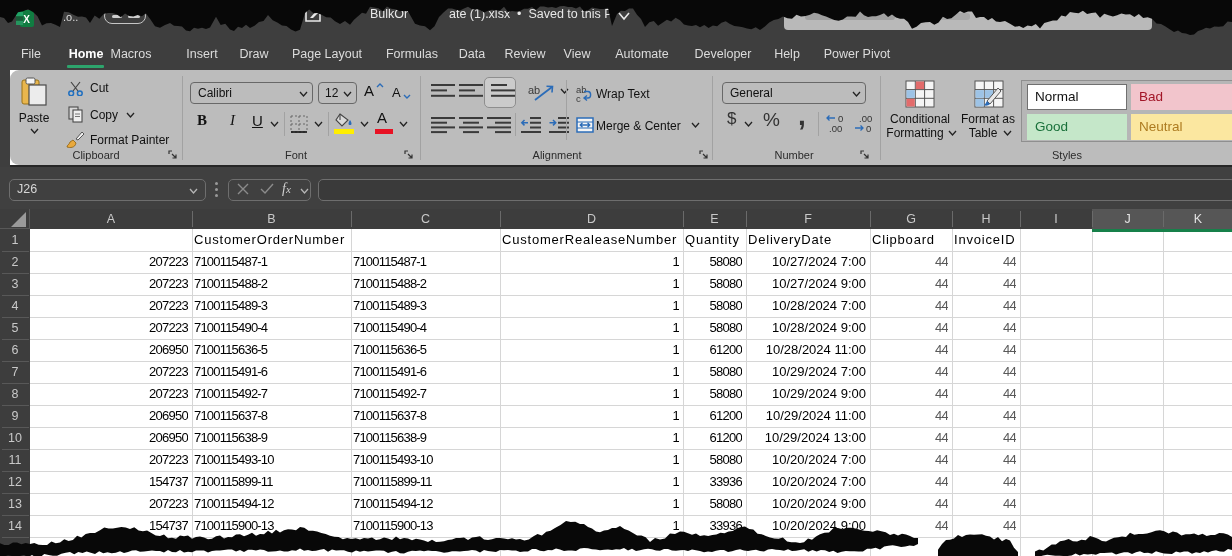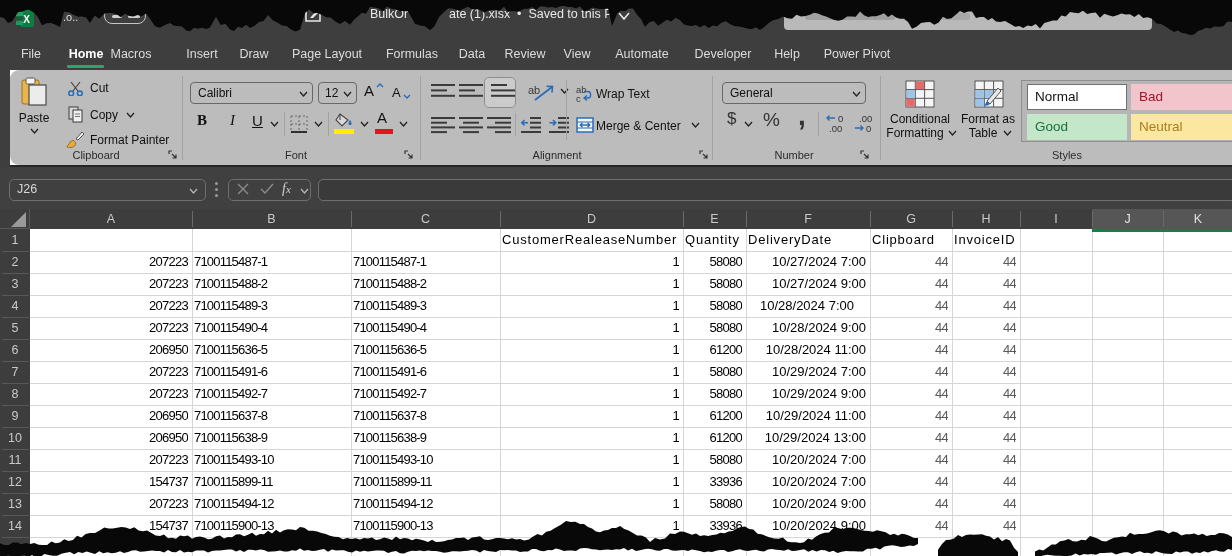--- a/index.html
+++ b/index.html
@@ -479,20 +479,21 @@
 <div class="abs" style="left:30px;top:339px;width:1202px;height:1px;background:#d6d6d6"></div>
 <div class="abs" style="left:30px;top:361px;width:1202px;height:1px;background:#d6d6d6"></div>
 <div class="abs" style="left:30px;top:383px;width:1202px;height:1px;background:#d6d6d6"></div>
 <div class="abs" style="left:30px;top:405px;width:1202px;height:1px;background:#d6d6d6"></div>
 <div class="abs" style="left:30px;top:427px;width:1202px;height:1px;background:#d6d6d6"></div>
 <div class="abs" style="left:30px;top:449px;width:1202px;height:1px;background:#d6d6d6"></div>
 <div class="abs" style="left:30px;top:471px;width:1202px;height:1px;background:#d6d6d6"></div>
 <div class="abs" style="left:30px;top:493px;width:1202px;height:1px;background:#d6d6d6"></div>
 <div class="abs" style="left:30px;top:515px;width:1202px;height:1px;background:#d6d6d6"></div>
 <div class="abs" style="left:30px;top:537px;width:1202px;height:1px;background:#d6d6d6"></div>
+<div class="celltxt hdr1" style="left:194px;top:229px;width:155px">CustomerOrderNumber</div>
 <div class="celltxt hdr1" style="left:502px;top:229px;width:179px">CustomerRealeaseNumber</div>
 <div class="celltxt hdr1" style="left:685px;top:229px;width:59px">Quantity</div>
 <div class="celltxt hdr1" style="left:748px;top:229px;width:120px">DeliveryDate</div>
 <div class="celltxt hdr1" style="left:872px;top:229px;width:78px">Clipboard</div>
 <div class="celltxt hdr1" style="left:954px;top:229px;width:64px">InvoiceID</div>
 <div class="celltxt num" style="left:32px;top:251px;width:156px;text-align:right">207223</div>
 <div class="celltxt code" style="left:194px;top:251px;width:155px">7100115487-1</div>
 <div class="celltxt code" style="left:353px;top:251px;width:145px">7100115487-1</div>
 <div class="celltxt num" style="left:502px;top:251px;width:177px;text-align:right">1</div>
 <div class="celltxt num" style="left:685px;top:251px;width:57px;text-align:right">58080</div>
@@ -505,21 +506,21 @@
 <div class="celltxt num" style="left:502px;top:273px;width:177px;text-align:right">1</div>
 <div class="celltxt num" style="left:685px;top:273px;width:57px;text-align:right">58080</div>
 <div class="celltxt" style="left:748px;top:273px;width:118px;text-align:right">10/27/2024 9:00</div>
 <div class="celltxt num gray44" style="left:872px;top:273px;width:76px;text-align:right">44</div>
 <div class="celltxt num gray44" style="left:954px;top:273px;width:62px;text-align:right">44</div>
 <div class="celltxt num" style="left:32px;top:295px;width:156px;text-align:right">207223</div>
 <div class="celltxt code" style="left:194px;top:295px;width:155px">7100115489-3</div>
 <div class="celltxt code" style="left:353px;top:295px;width:145px">7100115489-3</div>
 <div class="celltxt num" style="left:502px;top:295px;width:177px;text-align:right">1</div>
 <div class="celltxt num" style="left:685px;top:295px;width:57px;text-align:right">58080</div>
-<div class="celltxt" style="left:748px;top:295px;width:118px;text-align:center">10/28/2024 7:00</div>
+<div class="celltxt" style="left:748px;top:295px;width:118px;text-align:right">10/28/2024 7:00</div>
 <div class="celltxt num gray44" style="left:872px;top:295px;width:76px;text-align:right">44</div>
 <div class="celltxt num gray44" style="left:954px;top:295px;width:62px;text-align:right">44</div>
 <div class="celltxt num" style="left:32px;top:317px;width:156px;text-align:right">207223</div>
 <div class="celltxt code" style="left:194px;top:317px;width:155px">7100115490-4</div>
 <div class="celltxt code" style="left:353px;top:317px;width:145px">7100115490-4</div>
 <div class="celltxt num" style="left:502px;top:317px;width:177px;text-align:right">1</div>
 <div class="celltxt num" style="left:685px;top:317px;width:57px;text-align:right">58080</div>
 <div class="celltxt" style="left:748px;top:317px;width:118px;text-align:right">10/28/2024 9:00</div>
 <div class="celltxt num gray44" style="left:872px;top:317px;width:76px;text-align:right">44</div>
 <div class="celltxt num gray44" style="left:954px;top:317px;width:62px;text-align:right">44</div>

